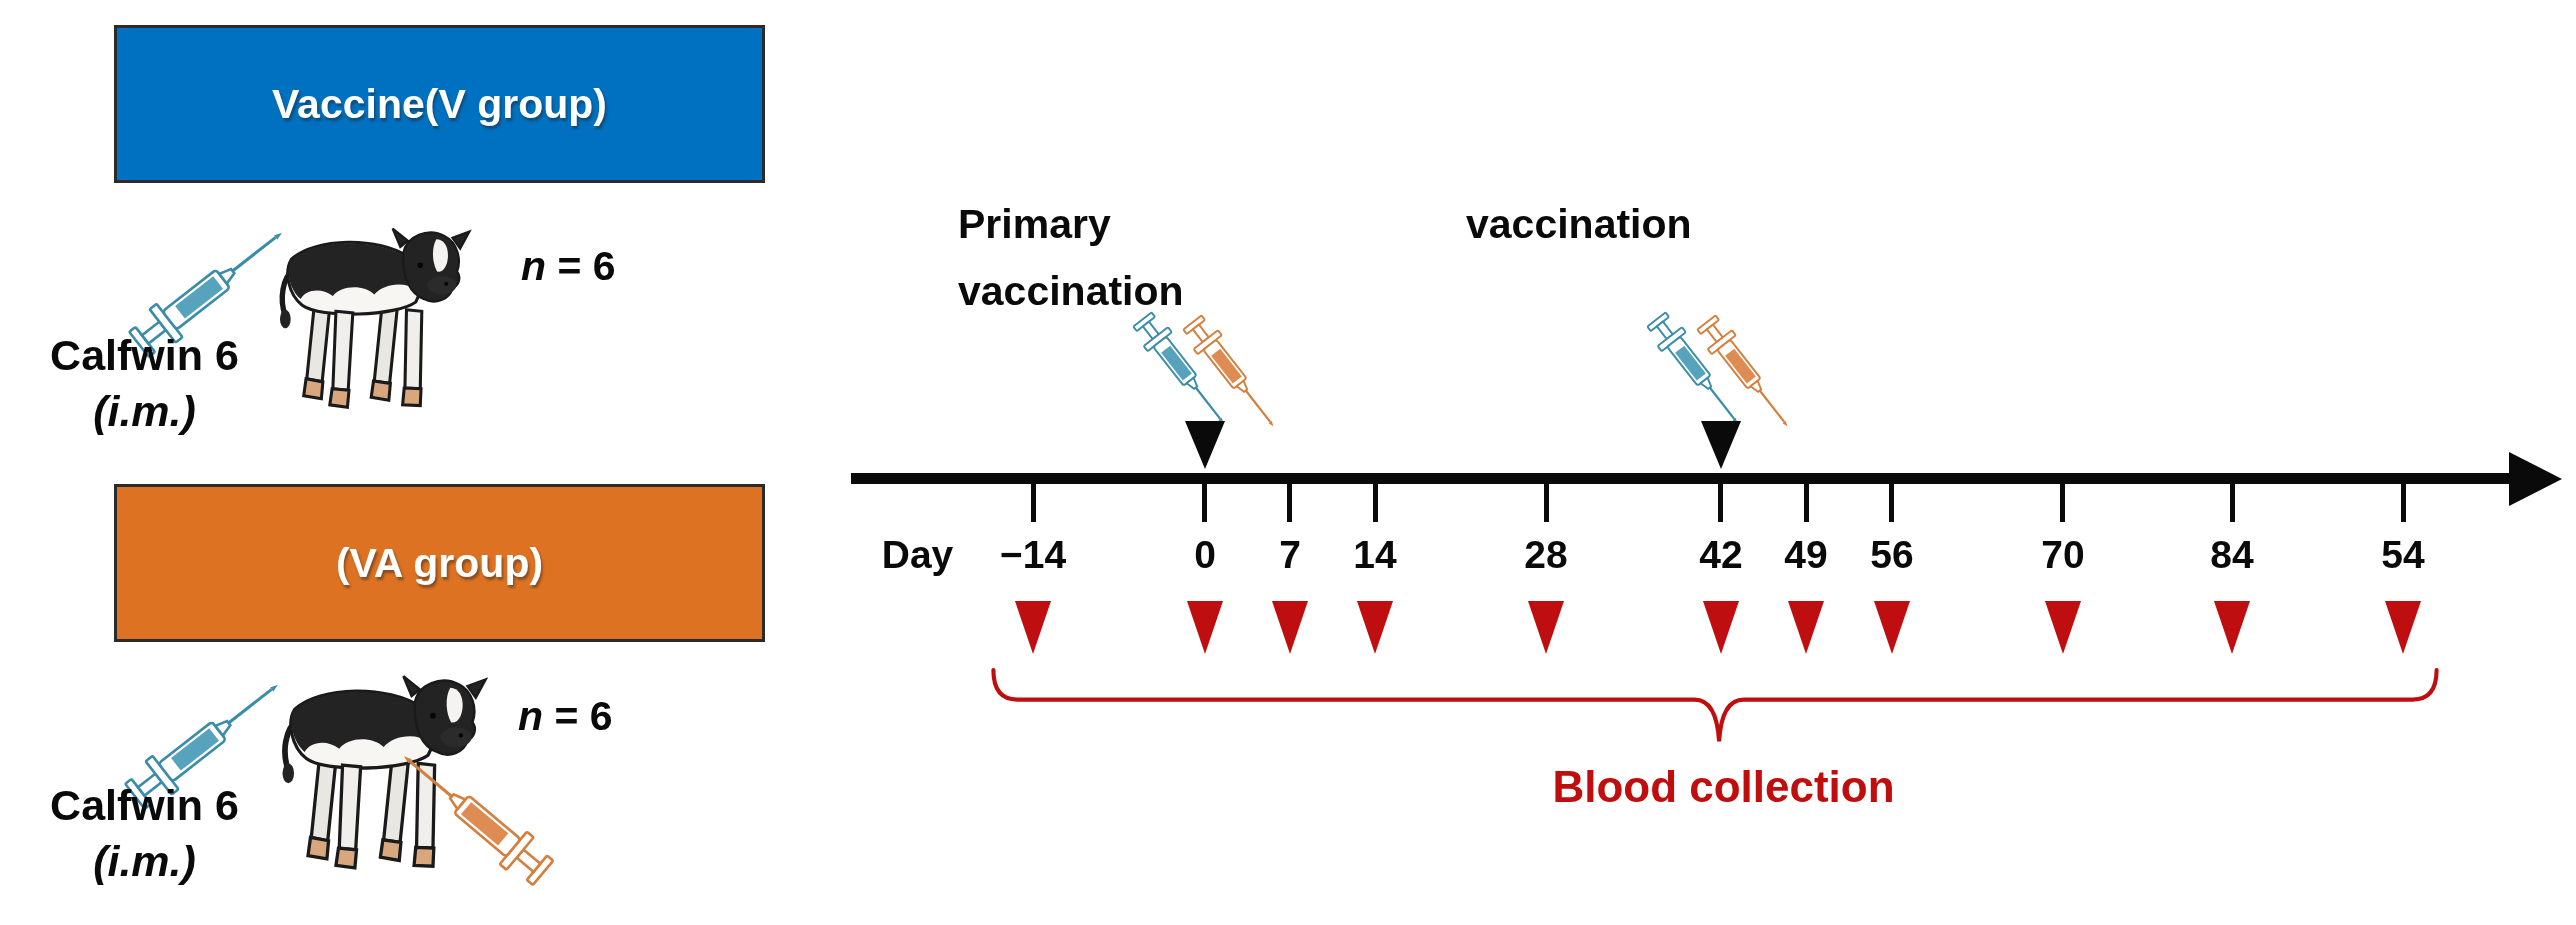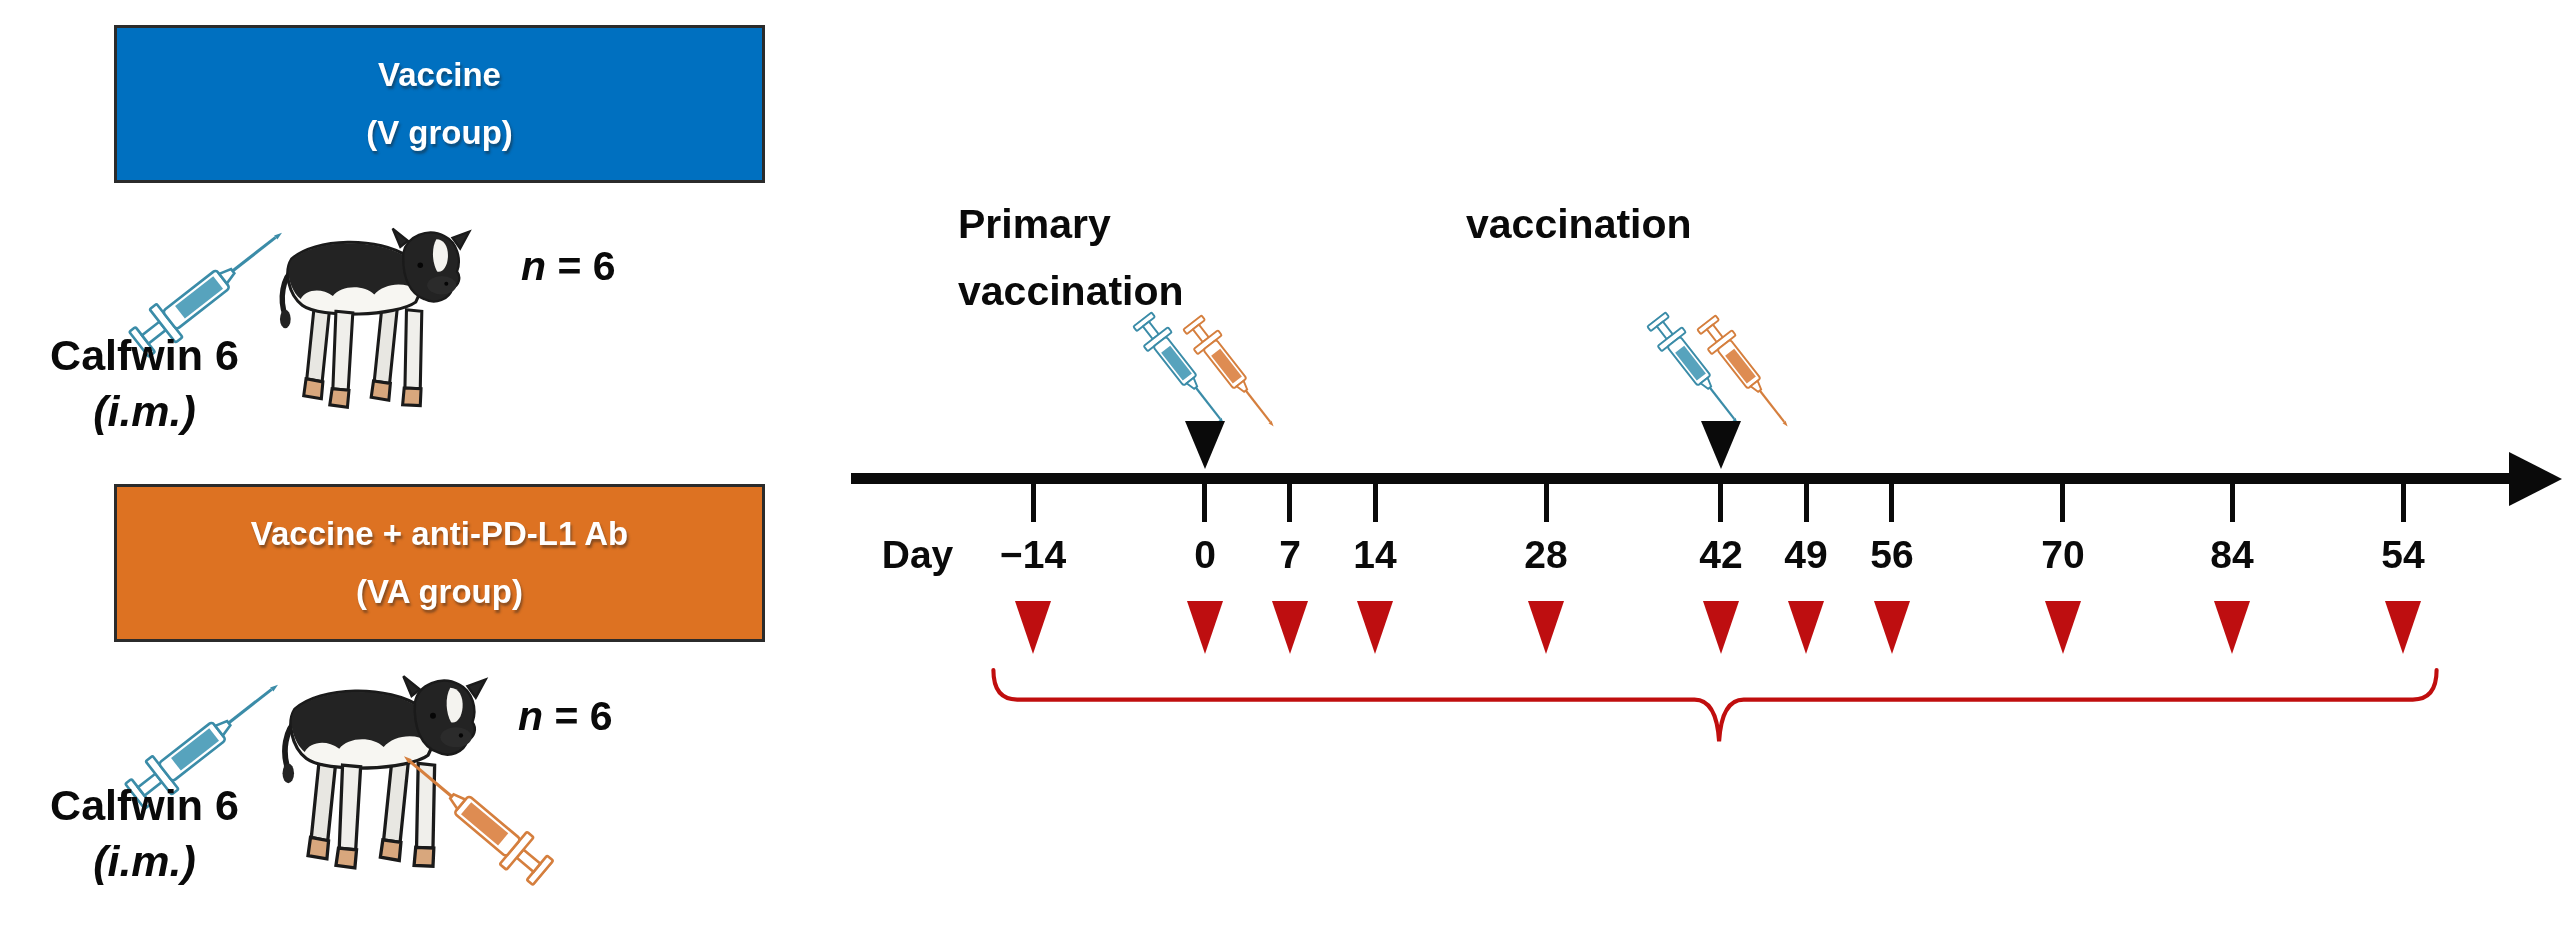--- a/index.html
+++ b/index.html
@@ -12,23 +12,23 @@
     overflow:hidden;
   }
   .abs{position:absolute;}
 
   
   .gbox{
     position:absolute;
     left:114px;width:651px;height:158px;
     border:3.3px solid #2b2b2b;
     box-sizing:border-box;
-    display:flex;flex-direction:column;justify-content:center;align-items:center;
-    color:#ffffff;font-weight:700;font-size:33px;line-height:58px;
-    text-align:left;
+    display:flex;flex-direction:row;justify-content:center;align-items:center;
+    color:#ffffff;font-weight:700;font-size:41px;line-height:58px;
+    text-align:center;
     text-shadow:1.6px 2.5px 2.5px rgba(30,30,30,.45);
   }
   .gbox.blue{top:25px;background:#0070C0;}
   .gbox.orange{top:484px;background:#DD7222;}
 
   
   .lbl{position:absolute;font-weight:700;font-size:43px;line-height:48px;text-align:center;color:#0a0a0a;white-space:nowrap;}
   .italic{font-style:italic;}
   .nlabel{position:absolute;font-weight:700;font-size:41px;color:#0a0a0a;white-space:nowrap;}
   .nlabel .it{font-style:italic;}
@@ -122,21 +122,20 @@
     </svg>
 
   <div class="nlabel" style="left:521px;top:243px;">
     <span class="it">n</span><span> = 6</span>
   </div>
 
   <div class="lbl" style="left:25px;top:331px;width:239px;">Calfwin 6</div>
   <div class="lbl italic" style="left:25px;top:387px;width:239px;">(i.m.)</div>
 
   <div class="gbox orange">
-    <div>Vaccine + anti-PD-L1 Ab</div>
     <div>(VA group)</div>
   </div>
 
   <svg class="abs" style="left:247px;top:650px;" width="247" height="222" viewBox="0 0 300 270">
       <use href="#calf"></use>
     </svg>
 
   <svg class="syr teal rot-upright1" style="left:114px;top:712px;" width="185" height="57" viewBox="0 0 210 64">
       <use href="#syringe"></use>
     </svg>
@@ -215,15 +214,16 @@
   <div class="blood-tri" style="left:1788px;"></div>
   <div class="blood-tri" style="left:1874px;"></div>
   <div class="blood-tri" style="left:2045px;"></div>
   <div class="blood-tri" style="left:2214px;"></div>
   <div class="blood-tri" style="left:2385px;"></div>
 
   <svg class="abs" style="left:987px;top:666px;" width="1456" height="82" viewBox="0 0 1770 100">
     <path d="M5,5 C5,26 12,41 34,41 L860,41 C878,41 888,58 890,92 C892,58 902,41 920,41 L1736,41 C1758,41 1765,26 1765,5" fill="none" stroke="#C00E0E" stroke-width="5" stroke-linecap="round"></path>
   </svg>
 
+  <div class="blood-lbl">Blood collection</div>
 
 </div>
 
 
 </body></html>

